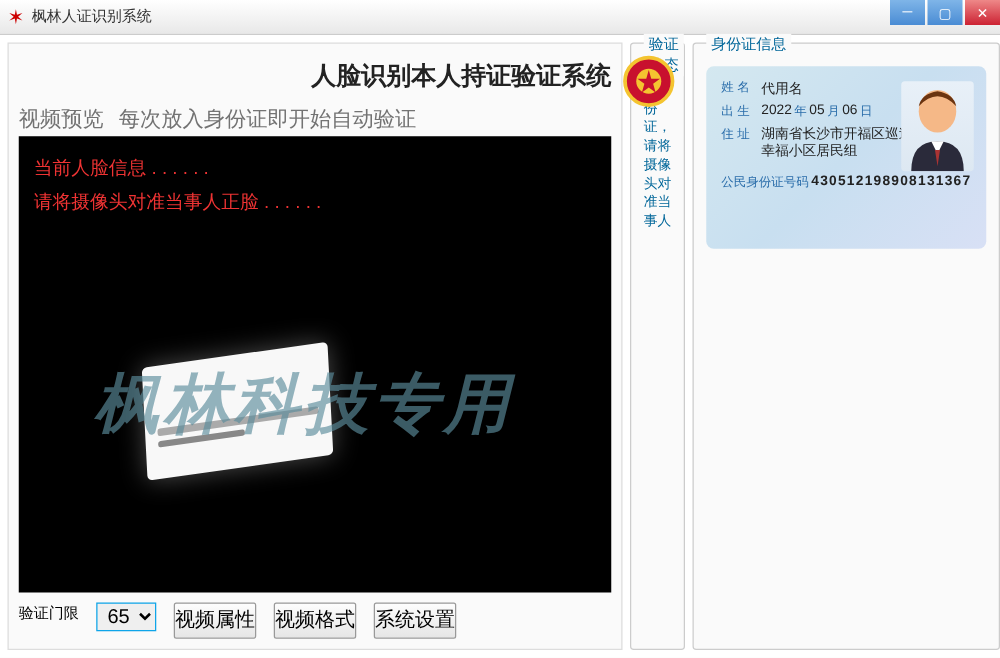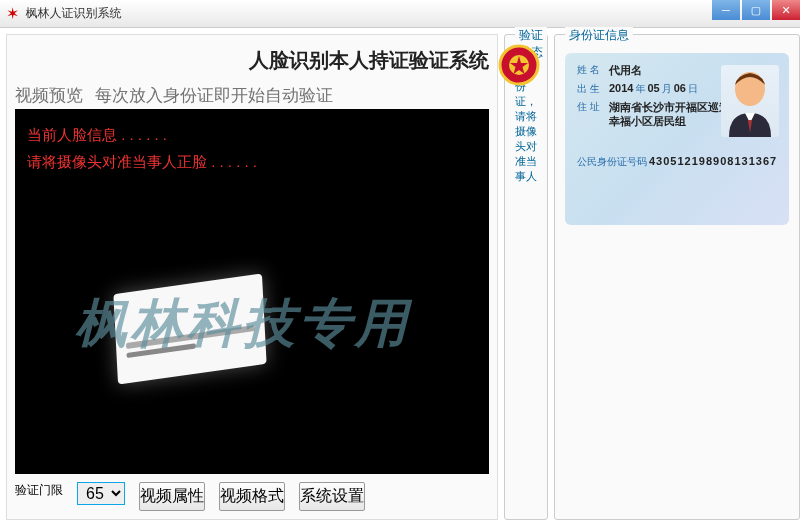--- a/index.html
+++ b/index.html
@@ -27,24 +27,24 @@
 .bottombar{display:flex;align-items:flex-start;gap:14px;font-size:12px}
 .btn{padding:3px 0;background:linear-gradient(#fdfdfd,#e6e6e6);border:1px solid #999;border-radius:2px;font-size:16px;cursor:pointer}
 select{padding:1px 4px;font-size:16px;border:1px solid #0ea5e9}
 .group{border:1px solid #ccc;border-radius:3px;padding:8px 10px;background:#fafafa;position:relative}
 .group .gtitle{font-size:12px;color:#069;position:absolute;top:-8px;left:10px;background:#fafafa;padding:0 4px}
 .status-instr{font-size:11px;color:#069;margin:6px 0 8px}
 .status-row{display:flex;align-items:center;gap:10px;justify-content:center}
 .check{width:36px;height:36px}
 .status-big{font-size:22px;color:#1a8a1a;font-weight:bold}
 .badge{width:44px;height:44px;position:absolute;right:6px;top:8px}
-.idcard{background:linear-gradient(135deg,#d4e8f0,#c8dff0,#d8e0f5);border-radius:6px;padding:10px 12px;margin-top:10px;position:relative;height:172px;font-size:11px}
+.idcard{background:linear-gradient(135deg,#d4e8f0,#c8dff0,#d8e0f5);border-radius:6px;padding:10px 12px;margin-top:10px;position:relative;height:146px;font-size:11px}
 .idcard .row{display:flex;margin-bottom:4px}
 .idcard .k{color:#2a6daa;width:32px;font-size:10px}
-.idcard .v{color:#222;font-weight:700}
+.idcard .v{color:#222;font-weight:400}
 .idcard .idnum{color:#2a6daa;font-size:10px}
 .idcard .idnumv{color:#222;font-weight:bold;letter-spacing:1px;font-size:11px}
 .idphoto{position:absolute;right:10px;top:12px;width:58px;height:72px;background:linear-gradient(#e8f0f8,#dde8f2);border-radius:3px;display:flex;align-items:center;justify-content:center}
 .face{width:100%;height:100%}
 .curface{margin-top:10px;display:flex;justify-content:center}
 .curface .frame{width:100px;height:120px;background:linear-gradient(#e6eef6,#d8e4f0);border:1px solid #ccc;display:flex;align-items:center;justify-content:center}
 </style>
 </head>
 <body>
 
@@ -107,32 +107,32 @@
               <path d="M24 48 L29 58 L34 48 Z" fill="#fff"></path>
               <path d="M27 55 L29 68 L31 55 Z" fill="#a33"></path>
             </svg>
         </div>
         <div class="row">
             <span class="k">姓 名</span>
             <span class="v">代用名</span>
           </div>
         <div class="row">
             <span class="k">出 生</span>
-            <span class="v">2014</span>
+            <span class="v">2022</span>
             <span class="k" style="width:14px;text-align:center">年</span>
             <span class="v">05</span>
             <span class="k" style="width:14px;text-align:center">月</span>
             <span class="v">06</span>
             <span class="k" style="width:14px;text-align:center">日</span>
           </div>
         <div class="row">
             <span class="k">住 址</span>
             <span class="v" style="width:140px;line-height:1.3">湖南省长沙市开福区巡道街幸福小区居民组</span>
           </div>
-        <div class="row" style="margin-top:26px">
+        <div class="row" style="margin-top:10px">
             <span class="idnum" style="width:72px">公民身份证号码</span>
             <span class="idnumv">430512198908131367</span>
           </div>
       </div>
     </div>
 
     <div class="group" style="flex:1">
       <span class="gtitle">当前人脸信息</span>
       <div class="curface">
         <div class="frame">

